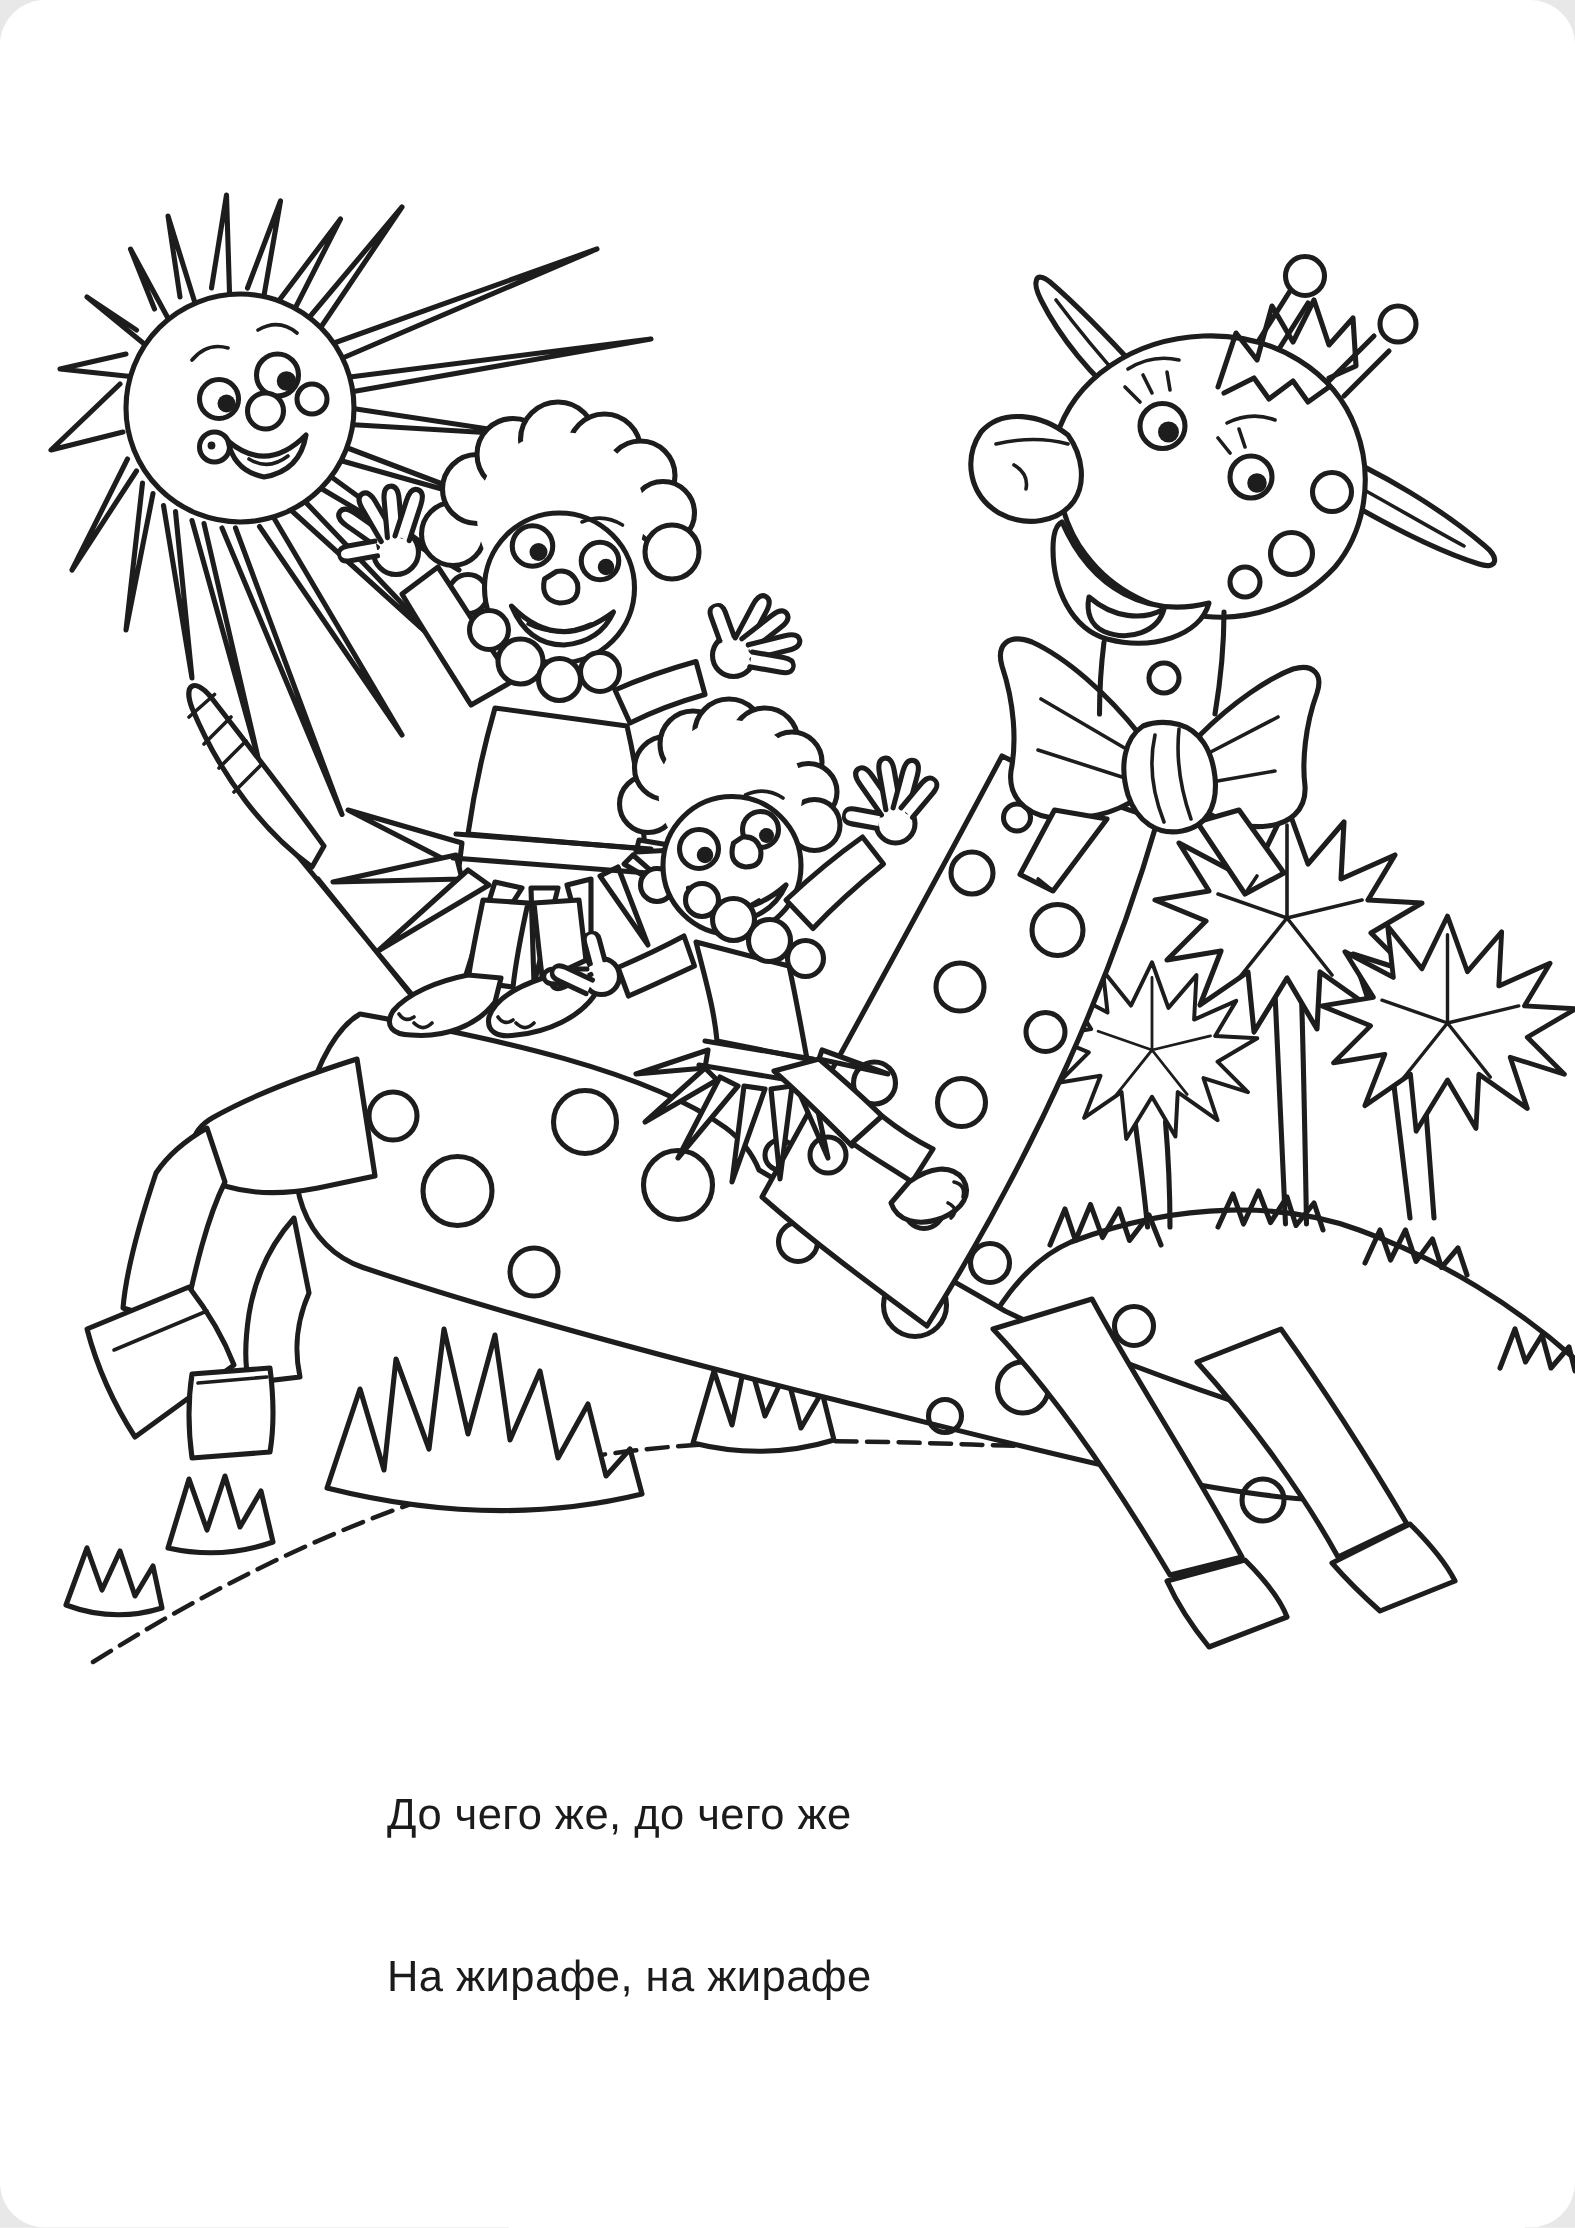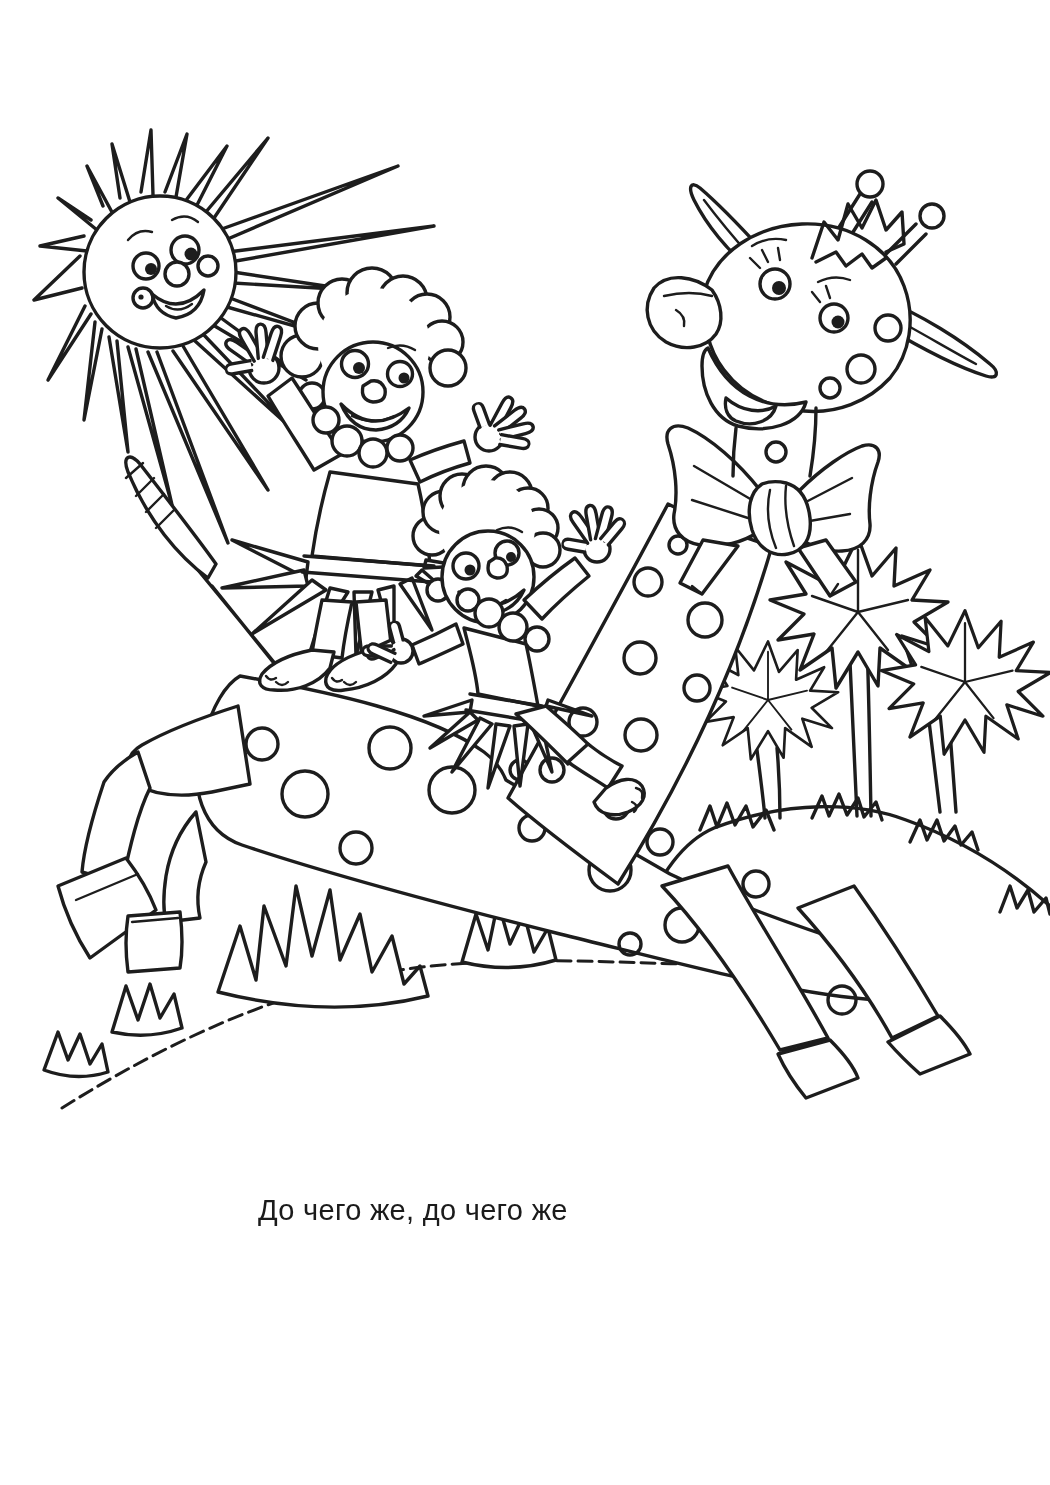--- a/index.html
+++ b/index.html
@@ -1,20 +1,21 @@
 <!DOCTYPE html>
 <html style="--ink: #1d1d1d; --paper: #ffffff;"><head>
 <meta charset="utf-8">
 <style>
   :root { --ink:#1d1d1d; --paper:#ffffff; }
   html,body { margin:0; padding:0; background:#e8e8e8; }
   .page {
     position:relative; width:1050px; height:1485px; margin:0 auto;
     background:var(--paper); overflow:hidden;
     font-family:"Liberation Sans", sans-serif;
+    border-radius:30px;
   }
   .illus { position:absolute; left:0; top:0; width:1050px; height:1110px; }
   
   .o  { fill:none; stroke:var(--ink); stroke-width:3.4; stroke-linecap:round; stroke-linejoin:round; }
   .o2 { fill:none; stroke:var(--ink); stroke-width:2.4; stroke-linecap:round; stroke-linejoin:round; }
   .w  { fill:#ffffff; stroke:var(--ink); stroke-width:3.4; stroke-linecap:round; stroke-linejoin:round; }
   .f  { fill:var(--ink); stroke:none; }
   .wn { fill:#ffffff; stroke:none; }
   .gnd { fill:none; stroke:var(--ink); stroke-width:3; stroke-linecap:round; stroke-dasharray:14 7; }
   .poem {
@@ -347,18 +348,19 @@
       <g class="o">
         <circle cx="888" cy="328" r="13"></circle>
           <circle cx="861" cy="369" r="14"></circle>
           <circle cx="830" cy="388" r="10"></circle>
       </g>
     </g>
   </svg>
 
   <div class="poem">
     <div class="poem-line">До чего же, до чего же</div>
+    <div class="poem-line">На жирафе, на жирафе</div>
     
     
     
   </div>
 
 </div>
 
 </body></html>

